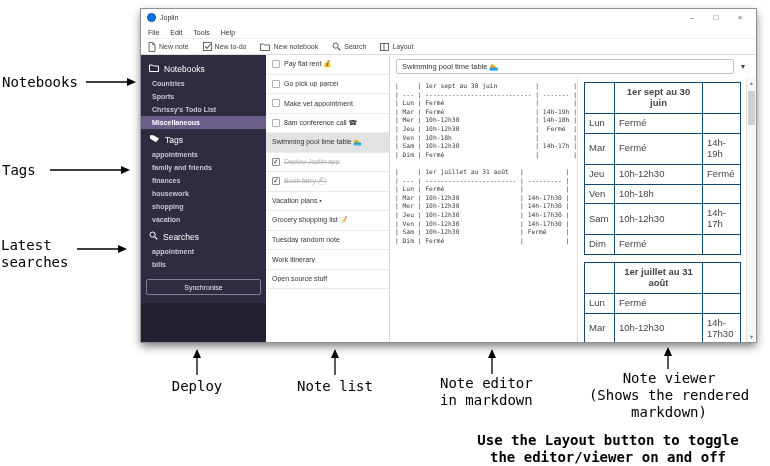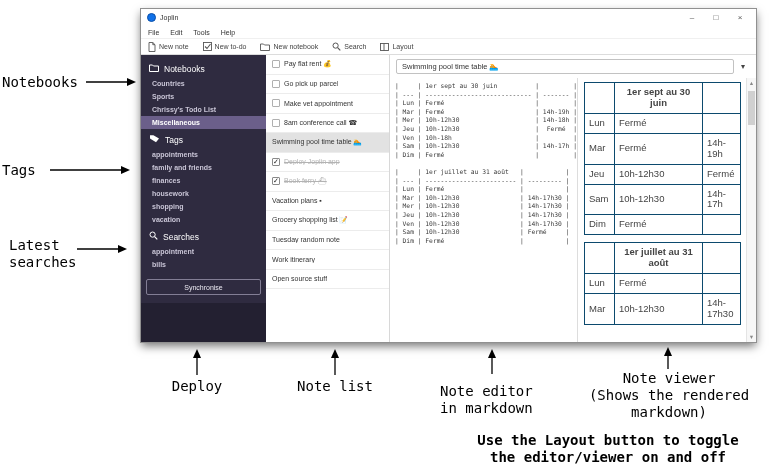--- a/index.html
+++ b/index.html
@@ -287,20 +287,25 @@
                   <td>Mar</td>
                   <td>Fermé</td>
                   <td>14h-19h</td>
                 </tr>
                 <tr>
                   <td>Jeu</td>
                   <td>10h-12h30</td>
                   <td>Fermé</td>
                 </tr>
                 <tr>
+                  <td>Ven</td>
+                  <td>10h-18h</td>
+                  <td></td>
+                </tr>
+                <tr>
                   <td>Sam</td>
                   <td>10h-12h30</td>
                   <td>14h-17h</td>
                 </tr>
                 <tr>
                   <td>Dim</td>
                   <td>Fermé</td>
                   <td></td>
                 </tr>
               </tbody>
@@ -348,21 +353,21 @@
   <line x1="0" y1="5" x2="41" y2="5" stroke="#000" stroke-width="1.3"></line>
     <polygon points="41,1 50,5 41,9" fill="#000"></polygon>
 </svg>
 
 <div class="ann" style="left:2px; top:162px;">Tags</div>
 <svg class="arrow" style="left:50px; top:165px;" width="80" height="10">
   <line x1="0" y1="5" x2="71" y2="5" stroke="#000" stroke-width="1.3"></line>
     <polygon points="71,1 80,5 71,9" fill="#000"></polygon>
 </svg>
 
-<div class="ann" style="left:1px; top:237px;padding-left:8px;">Latest
+<div class="ann" style="left:1px; top:237px;">Latest
 searches</div>
 <svg class="arrow" style="left:77px; top:244px;" width="50" height="10">
   <line x1="0" y1="5" x2="41" y2="5" stroke="#000" stroke-width="1.3"></line>
     <polygon points="41,1 50,5 41,9" fill="#000"></polygon>
 </svg>
 
 <svg class="arrow" style="left:192px; top:349px;" width="10" height="26">
   <line x1="5" y1="26" x2="5" y2="8" stroke="#000" stroke-width="1.3"></line>
     <polygon points="1,9 5,0 9,9" fill="#000"></polygon>
 </svg>
@@ -371,21 +376,21 @@
 <svg class="arrow" style="left:330px; top:349px;" width="10" height="26">
   <line x1="5" y1="26" x2="5" y2="8" stroke="#000" stroke-width="1.3"></line>
     <polygon points="1,9 5,0 9,9" fill="#000"></polygon>
 </svg>
 <div class="ann center" style="left:285px; top:378px; width:100px;">Note list</div>
 
 <svg class="arrow" style="left:487px; top:349px;" width="10" height="25">
   <line x1="5" y1="25" x2="5" y2="8" stroke="#000" stroke-width="1.3"></line>
     <polygon points="1,9 5,0 9,9" fill="#000"></polygon>
 </svg>
-<div class="ann" style="left:440px; top:383px;">Note editor
+<div class="ann" style="left:440px; top:375px;">Note editor
 in markdown</div>
 
 <svg class="arrow" style="left:663px; top:347px;" width="10" height="22">
   <line x1="5" y1="22" x2="5" y2="8" stroke="#000" stroke-width="1.3"></line>
     <polygon points="1,9 5,0 9,9" fill="#000"></polygon>
 </svg>
 <div class="ann center" style="left:573px; top:370px; width:192px;">Note viewer
 (Shows the rendered
 markdown)</div>
 

